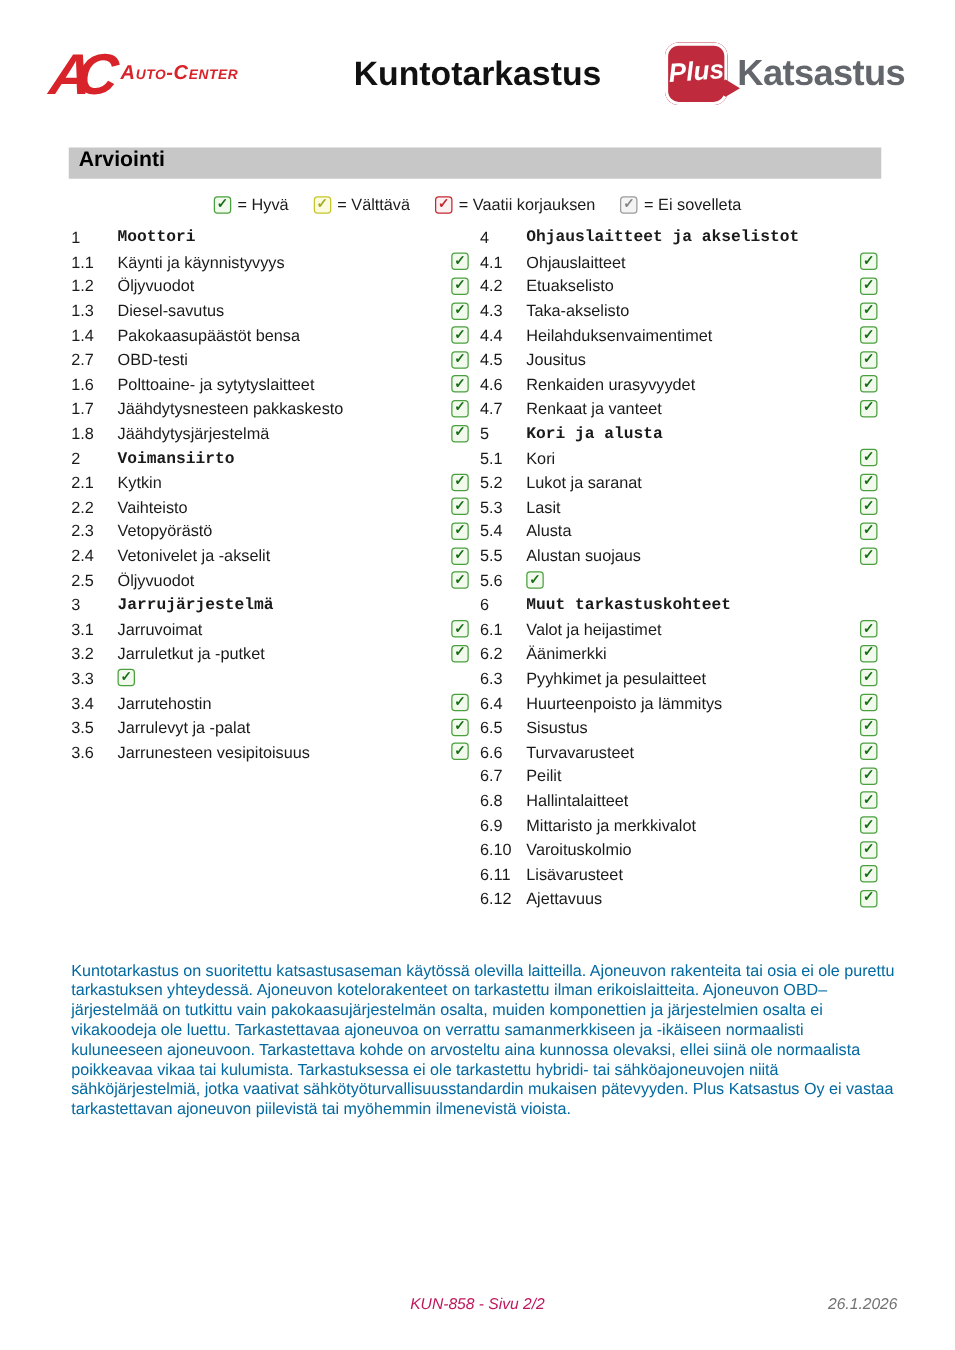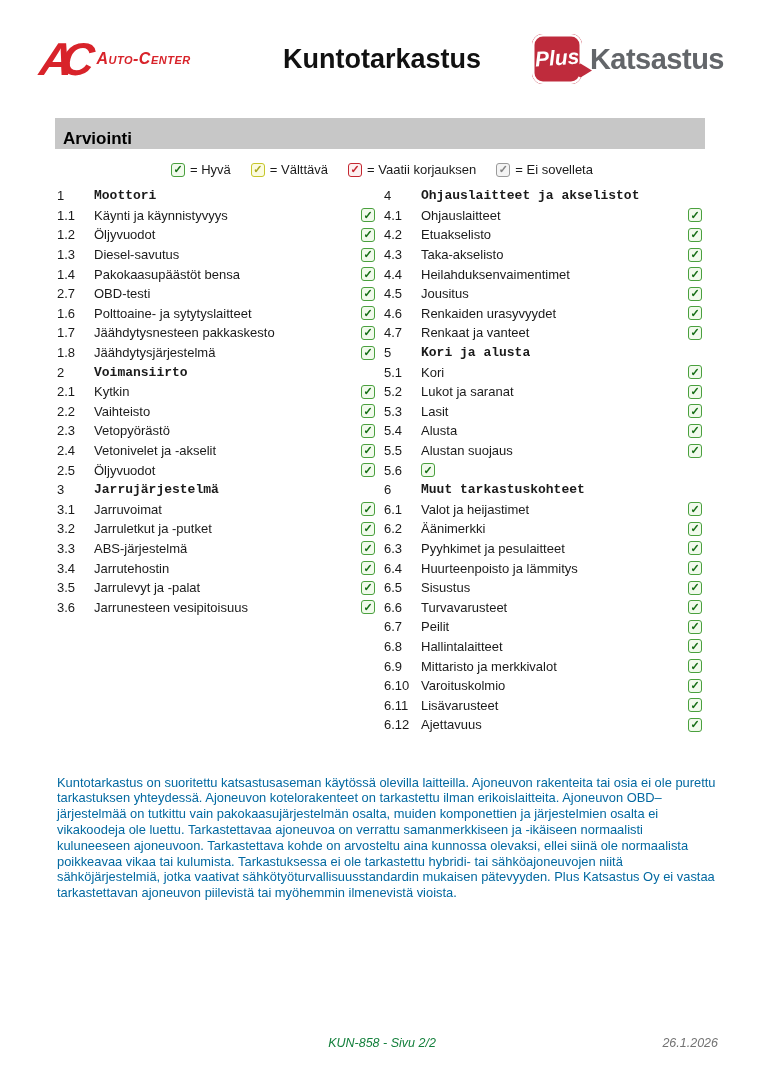--- a/index.html
+++ b/index.html
@@ -24,21 +24,21 @@
     background:var(--plus-red);display:flex;align-items:center;justify-content:center;
     box-shadow:inset 0 0 0 2.5px #fff, inset 0 0 0 5px var(--plus-red);
   }
   .plus-badge::after{
     content:'';position:absolute;right:-5px;bottom:7px;width:13px;height:13px;
     background:var(--plus-red);transform:rotate(45deg) skew(-14deg,-14deg);
   }
   .plus-text{color:#fff;font-size:21px;font-weight:bold;font-style:italic;transform:rotate(-4deg);padding-bottom:2px;}
   .kats-name{font-size:29px;font-weight:bold;color:var(--kats-gray);margin-left:8px;letter-spacing:-.5px;}
   
-  .section-bar{margin:34px 59px 0 55px;height:31px;background:#c7c7c7;display:flex;align-items:flex-end;}
+  .section-bar{margin:34px 59px 0 55px;height:25px;background:#c7c7c7;display:flex;align-items:flex-start;}
   .section-bar span{font-size:17px;font-weight:bold;color:#000;padding-left:8px;}
   
   .legend{margin-top:13px;display:flex;justify-content:center;gap:20px;align-items:center;}
   .legend-item{display:inline-flex;align-items:center;gap:5px;font-size:13px;}
   
   .cb{
     display:inline-flex;align-items:center;justify-content:center;
     width:12px;height:12px;border-radius:3px;border:1.5px solid #4aa03e;
     font-size:11px;font-weight:bold;line-height:1;flex:0 0 auto;
   }
@@ -46,21 +46,21 @@
   .checklist{margin:9px 62px 0 57px;display:grid;grid-template-columns:318px 318px;column-gap:9px;align-items:start;}
   .col{display:block;}
   .row{display:flex;align-items:center;height:19.6px;font-size:13px;}
   .row .num{width:37px;flex:0 0 auto;}
   .row .lab{flex:1;white-space:nowrap;}
   .row.hdr .lab{font-weight:bold;font-family:Liberation Mono, monospace;}
   
   .disclaimer{margin:40px 46px 0 57px;font-size:12.9px;line-height:15.8px;color:#0369a1;}
   
   .footer-page{position:absolute;bottom:30px;left:50%;transform:translateX(-50%);
-    font-size:12.5px;font-style:italic;color:#15803d;}
+    font-size:12.5px;font-style:italic;color:#be185d;}
   .footer-date{position:absolute;bottom:30px;right:46px;font-size:12.5px;font-style:italic;color:#737373;}
 </style>
 </head>
 <body style="--ac-red: #d8232a; --plus-red: #bf2b3c; --kats-gray: #63666a;">
 
 <div class="header">
   <div class="ac-logo">
     <span class="ac-monogram">AC</span>
     <span class="ac-name">Auto-Center</span>
   </div>
@@ -180,21 +180,20 @@
         <span class="lab">Jarruvoimat</span>
         <span class="cb" style="border-color: rgb(74, 160, 62); background: rgb(241, 250, 236); color: rgb(23, 110, 23);">✓</span>
       </div>
       <div class="row">
         <span class="num">3.2</span>
         <span class="lab">Jarruletkut ja -putket</span>
         <span class="cb" style="border-color: rgb(74, 160, 62); background: rgb(241, 250, 236); color: rgb(23, 110, 23);">✓</span>
       </div>
       <div class="row">
         <span class="num">3.3</span>
-        <span class="lab">ABS-järjestelmä</span>
         <span class="cb" style="border-color: rgb(74, 160, 62); background: rgb(241, 250, 236); color: rgb(23, 110, 23);">✓</span>
       </div>
       <div class="row">
         <span class="num">3.4</span>
         <span class="lab">Jarrutehostin</span>
         <span class="cb" style="border-color: rgb(74, 160, 62); background: rgb(241, 250, 236); color: rgb(23, 110, 23);">✓</span>
       </div>
       <div class="row">
         <span class="num">3.5</span>
         <span class="lab">Jarrulevyt ja -palat</span>

